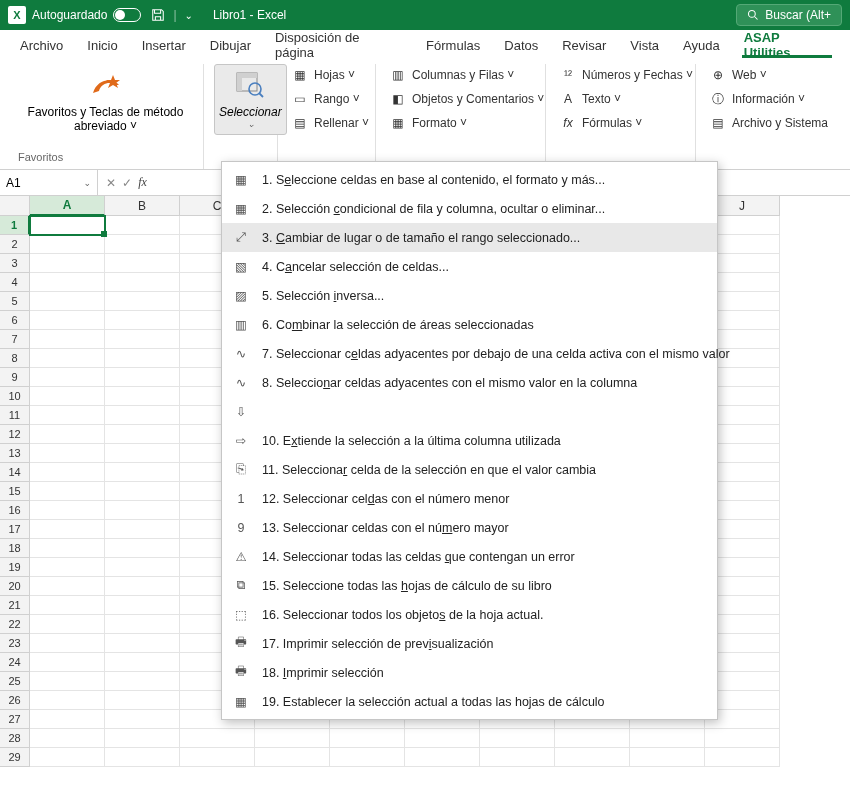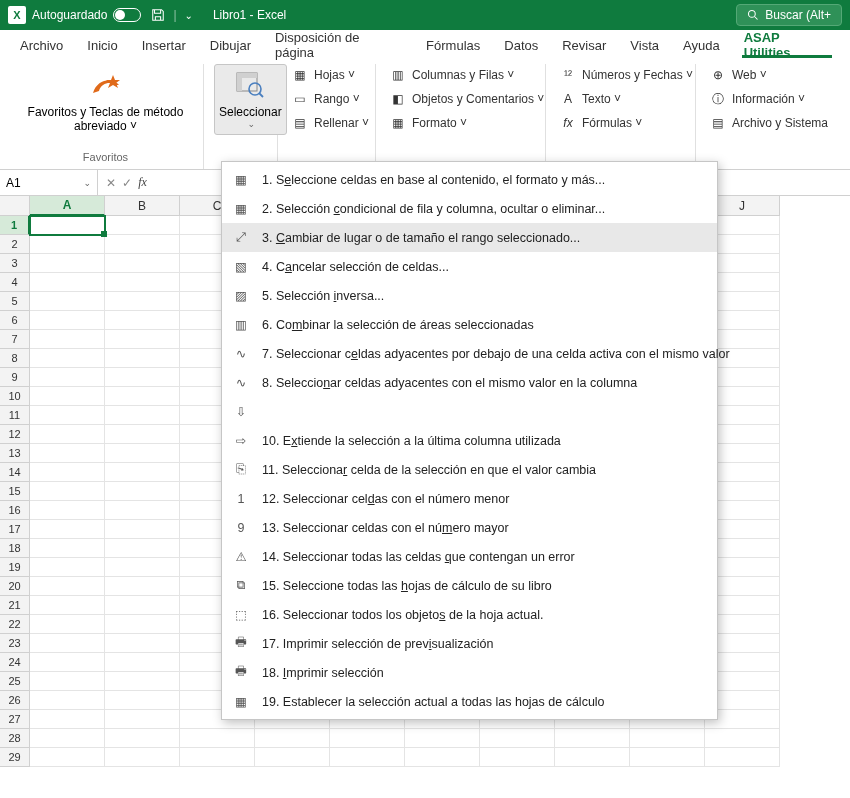--- a/index.html
+++ b/index.html
@@ -22,23 +22,23 @@
 .tabs { background: #fff; height: 30px; display: flex; align-items: center; border-bottom: 0; padding: 0 8px; gap: 0; }
 .tabs .tab { padding: 0 12px; height: 30px; display: flex; align-items: center; font-size: 13px; color: #333; cursor: pointer; }
 .tabs .tab.active { color: #0f7b3e; font-weight: 600; position: relative; }
 .tabs .tab.active::after { content: ""; position: absolute; left: 10px; right: 10px; bottom: 2px; height: 3px; background: #0f7b3e; }
 
 
 .ribbon { background: #fff; height: 110px; border-bottom: 1px solid #d0d0d0; display: flex; padding: 4px 8px 0 8px; }
 .ribbon-group { border-right: 1px solid #e0e0e0; padding: 0 10px; display: flex; flex-direction: column; }
 .ribbon-group:last-child { border-right: none; }
 .rg-body { display: flex; flex: 1; align-items: flex-start; gap: 10px; }
-.rg-caption { text-align: center; font-size: 11px; color: #666; padding-bottom: 4px; height: 18px; }
+.rg-caption { text-align: left; font-size: 11px; color: #666; padding-bottom: 4px; height: 18px; }
 .big-btn { display: flex; flex-direction: column; align-items: center; justify-content: flex-start; padding: 4px 4px; font-size: 12px; text-align: center; line-height: 1.2; cursor: pointer; border: 1px solid transparent; border-radius: 3px; }
-.big-btn.selected { background: #eaeaea; border: 1px solid #c6c6c6; }
+.big-btn.selected { background: #eaeaea; border: 1px solid #c6c6c6; font-style: italic; }
 .big-btn .ico { width: 32px; height: 32px; margin-bottom: 4px; display: flex; align-items: center; justify-content: center; }
 .small-row { display: flex; align-items: center; gap: 6px; font-size: 12px; color: #333; padding: 3px 4px; cursor: pointer; white-space: nowrap; }
 .small-row .ico { width: 16px; height: 16px; display: inline-flex; align-items: center; justify-content: center; }
 .chev { font-size: 9px; color: #666; margin-left: 2px; }
 .col-stack { display: flex; flex-direction: column; gap: 2px; }
 
 
 .namebar { height: 26px; border-bottom: 1px solid #d0d0d0; display: flex; align-items: center; font-size: 12px; }
 .namebox { width: 98px; border-right: 1px solid #d0d0d0; display: flex; align-items: center; padding: 0 6px; justify-content: space-between; height: 100%; text-align: right; }
 .namebox .dd { font-size: 9px; color: #666; }

